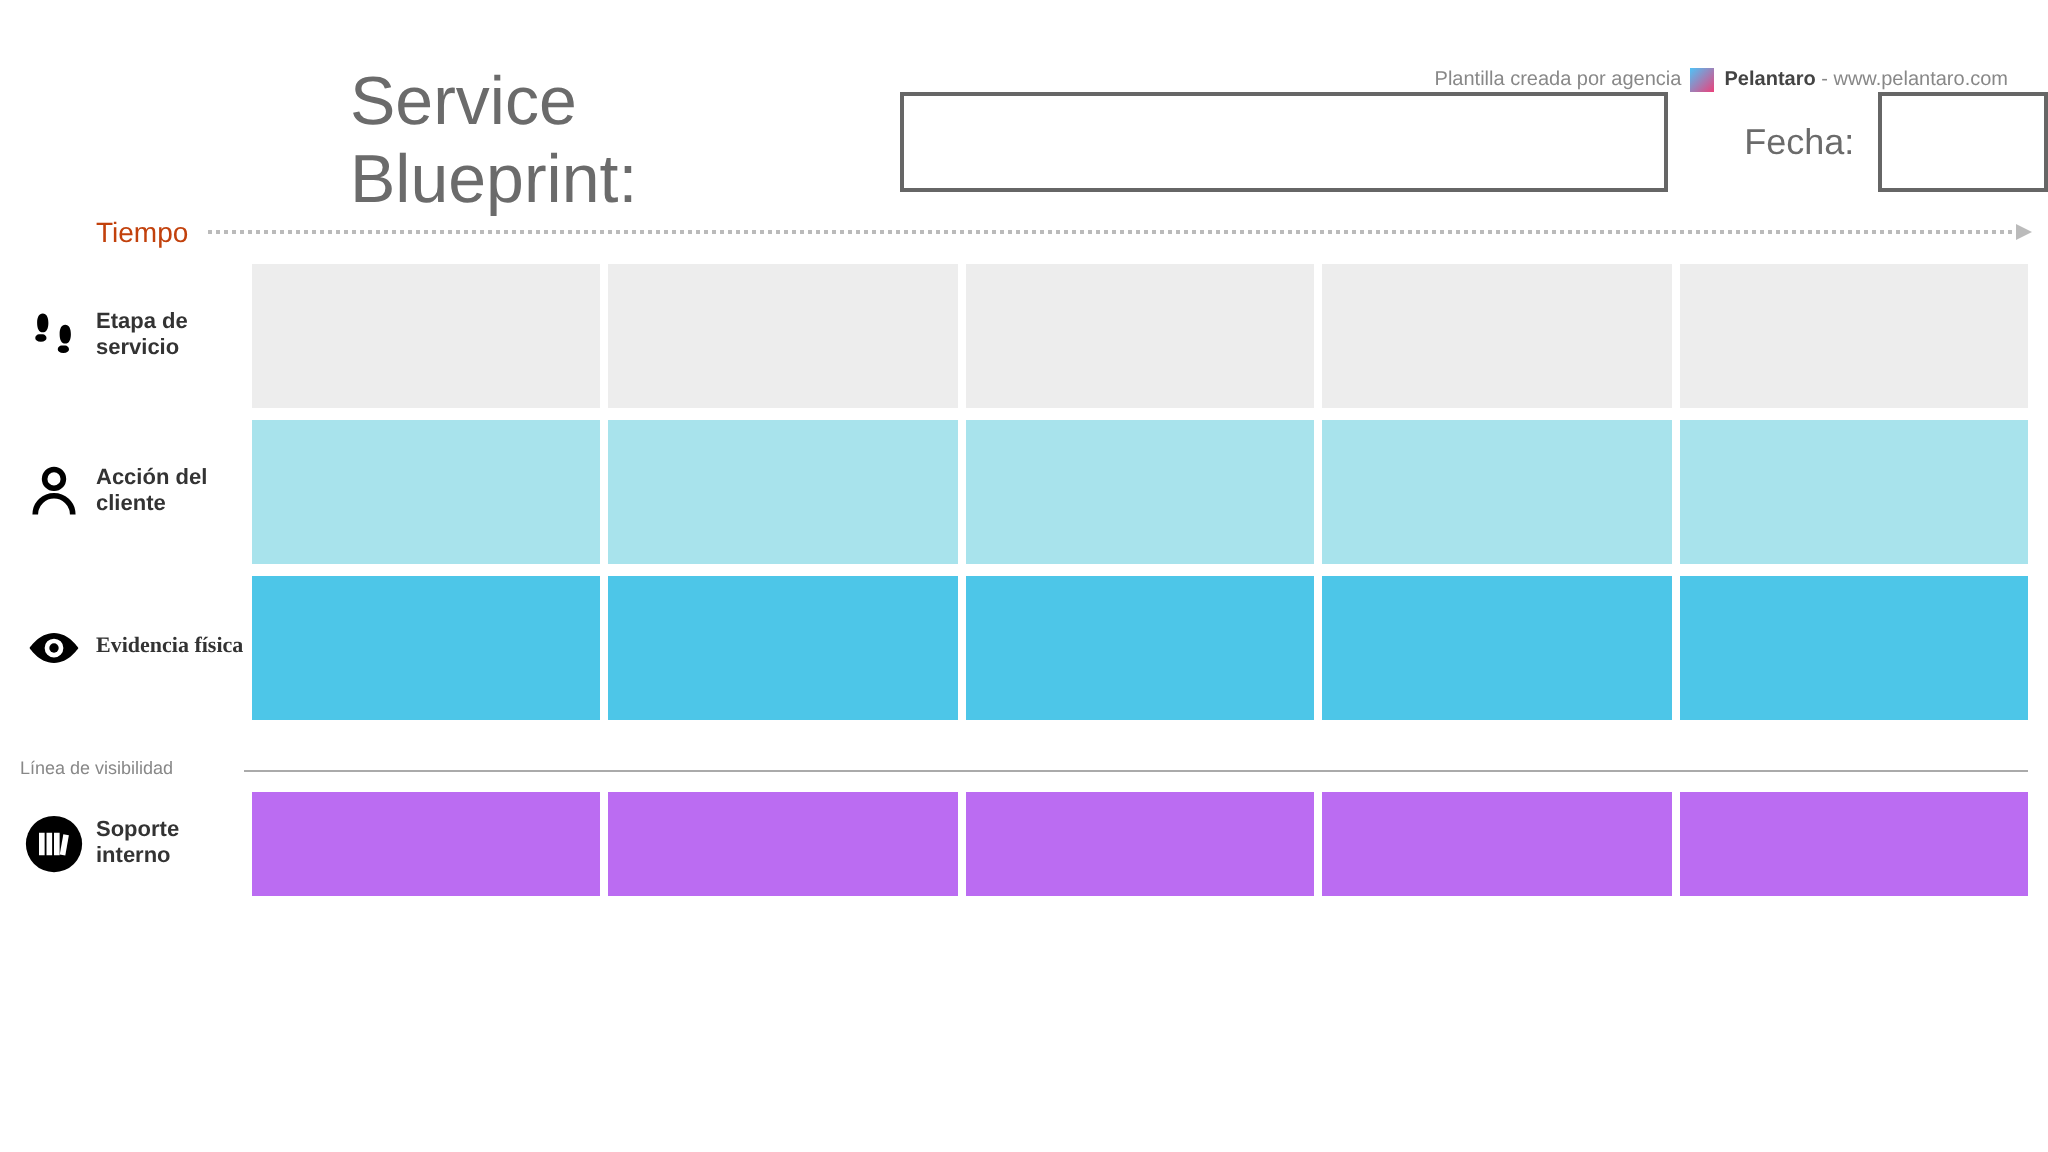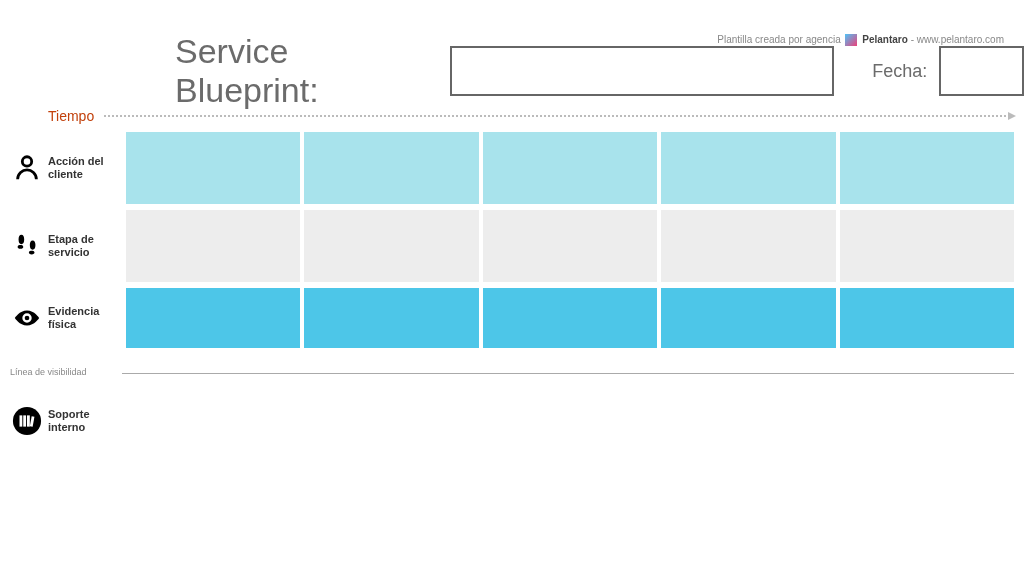--- a/index.html
+++ b/index.html
@@ -123,21 +123,21 @@
       display: flex;
       gap: 4px;
     }
     .cell {
       flex: 1;
     }
     .row-etapa { height: 72px; margin-bottom: 6px; }
     .row-etapa .cell { background: #ededed; }
     .row-accion { height: 72px; margin-bottom: 6px; }
     .row-accion .cell { background: #a8e3ec; }
-    .row-evidencia { height: 60px; margin-bottom: 16px; }
+    .row-evidencia { height: 72px; margin-bottom: 16px; font-family: Liberation Serif, serif; }
     .row-evidencia .cell { background: #4dc6e8; }
     .visibility-line {
       display: flex;
       align-items: center;
       height: 18px;
       margin: 2px 0;
     }
     .visibility-line .vlabel {
       width: 112px;
       font-size: 9px;
@@ -145,21 +145,21 @@
       text-align: left;
       padding-right: 8px;
       line-height: 1.1;
     }
     .visibility-line .vline {
       flex: 1;
       border-top: 1px solid #aaa;
     }
     .row-servicio { height: 72px; margin-bottom: 6px; }
     .row-servicio .cell { background: #e1bbec; }
-    .row-soporte { height: 52px; align-items: flex-end; }
+    .row-soporte { height: 52px; }
     .row-soporte .cell { background: #bb6cf2; }
     svg { display: block; }
   </style>
 </head>
 <body>
 
 <div class="attribution">
   <span>Plantilla creada por agencia</span>
   <span class="logo"></span>
   <span class="brand">Pelantaro</span>
@@ -173,47 +173,47 @@
   <div class="fecha-input"></div>
 </div>
 
 <div class="tiempo-row">
   <div class="tiempo-label">Tiempo</div>
   <div class="tiempo-arrow"></div>
 </div>
 
 <div class="grid">
 
+  <div class="row row-etapa">
+    <div class="row-label">
+      <span class="icon">
+        <svg viewBox="0 0 32 32" fill="#000">
+            <path d="M10 4c-2 0-3 2-3 5s1 5 3 5 3-2 3-5-1-5-3-5zm-2 11c-1 0-2 1-2 2s1 2 3 2 3-1 3-2-1-2-2-2h-2zm14-5c-2 0-3 2-3 5s1 5 3 5 3-2 3-5-1-5-3-5zm-2 11c-1 0-2 1-2 2s1 2 3 2 3-1 3-2-1-2-2-2h-2z"></path>
+          </svg>
+      </span>
+      <span class="txt">Etapa de servicio</span>
+    </div>
+    <div class="cells">
+      <div class="cell"></div>
+      <div class="cell"></div>
+      <div class="cell"></div>
+      <div class="cell"></div>
+      <div class="cell"></div>
+    </div>
+  </div>
+
   <div class="row row-accion">
     <div class="row-label">
       <span class="icon">
         <svg viewBox="0 0 32 32" fill="none" stroke="#000" stroke-width="3">
             <circle cx="16" cy="9" r="5"></circle>
             <path d="M6 28c0-6 5-10 10-10s10 4 10 10"></path>
           </svg>
       </span>
       <span class="txt">Acción del cliente</span>
-    </div>
-    <div class="cells">
-      <div class="cell"></div>
-      <div class="cell"></div>
-      <div class="cell"></div>
-      <div class="cell"></div>
-      <div class="cell"></div>
-    </div>
-  </div>
-
-  <div class="row row-etapa">
-    <div class="row-label">
-      <span class="icon">
-        <svg viewBox="0 0 32 32" fill="#000">
-            <path d="M10 4c-2 0-3 2-3 5s1 5 3 5 3-2 3-5-1-5-3-5zm-2 11c-1 0-2 1-2 2s1 2 3 2 3-1 3-2-1-2-2-2h-2zm14-5c-2 0-3 2-3 5s1 5 3 5 3-2 3-5-1-5-3-5zm-2 11c-1 0-2 1-2 2s1 2 3 2 3-1 3-2-1-2-2-2h-2z"></path>
-          </svg>
-      </span>
-      <span class="txt">Etapa de servicio</span>
     </div>
     <div class="cells">
       <div class="cell"></div>
       <div class="cell"></div>
       <div class="cell"></div>
       <div class="cell"></div>
       <div class="cell"></div>
     </div>
   </div>
 

